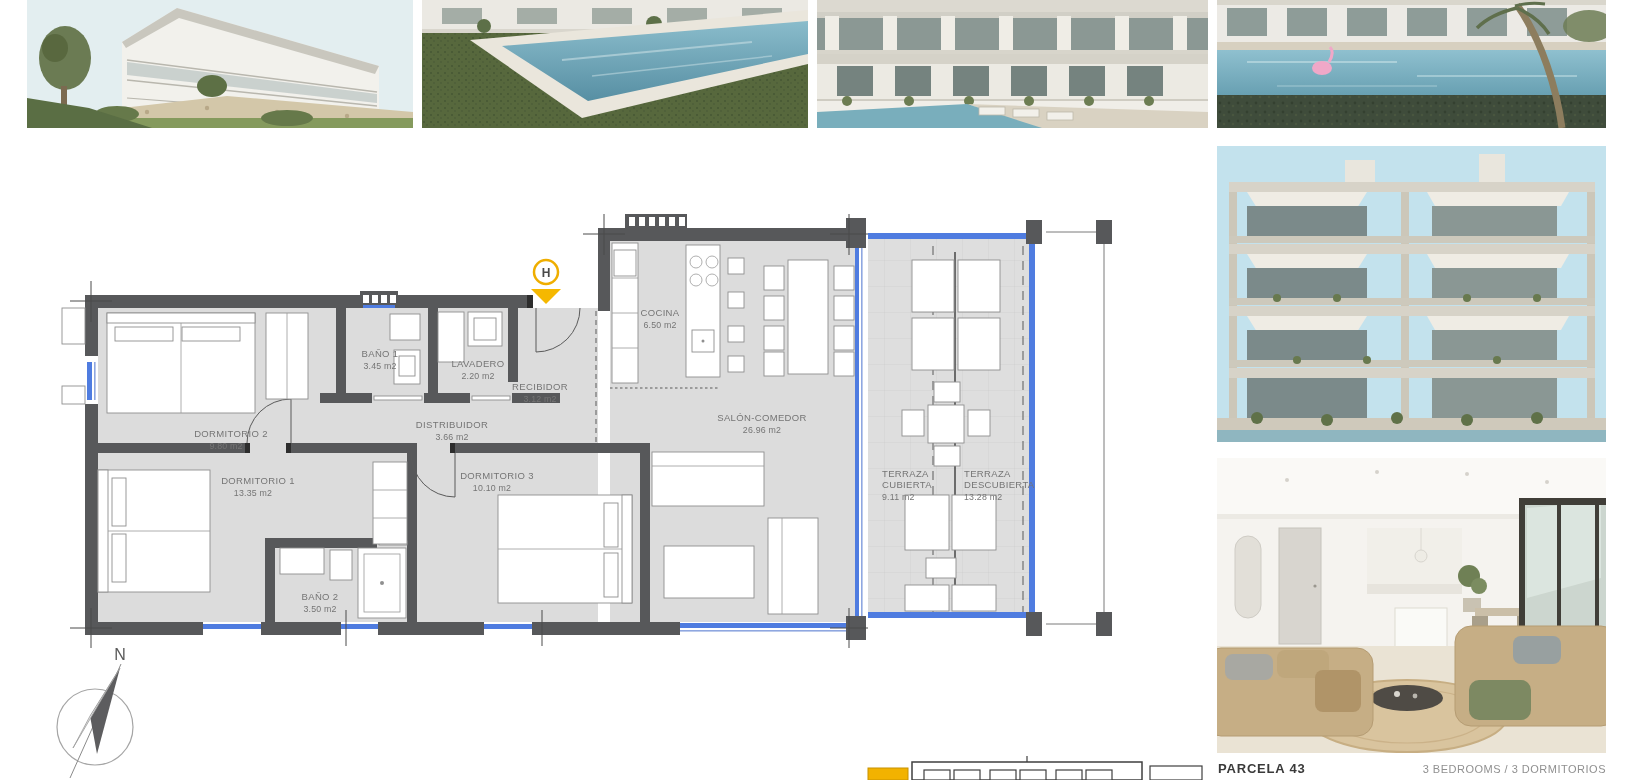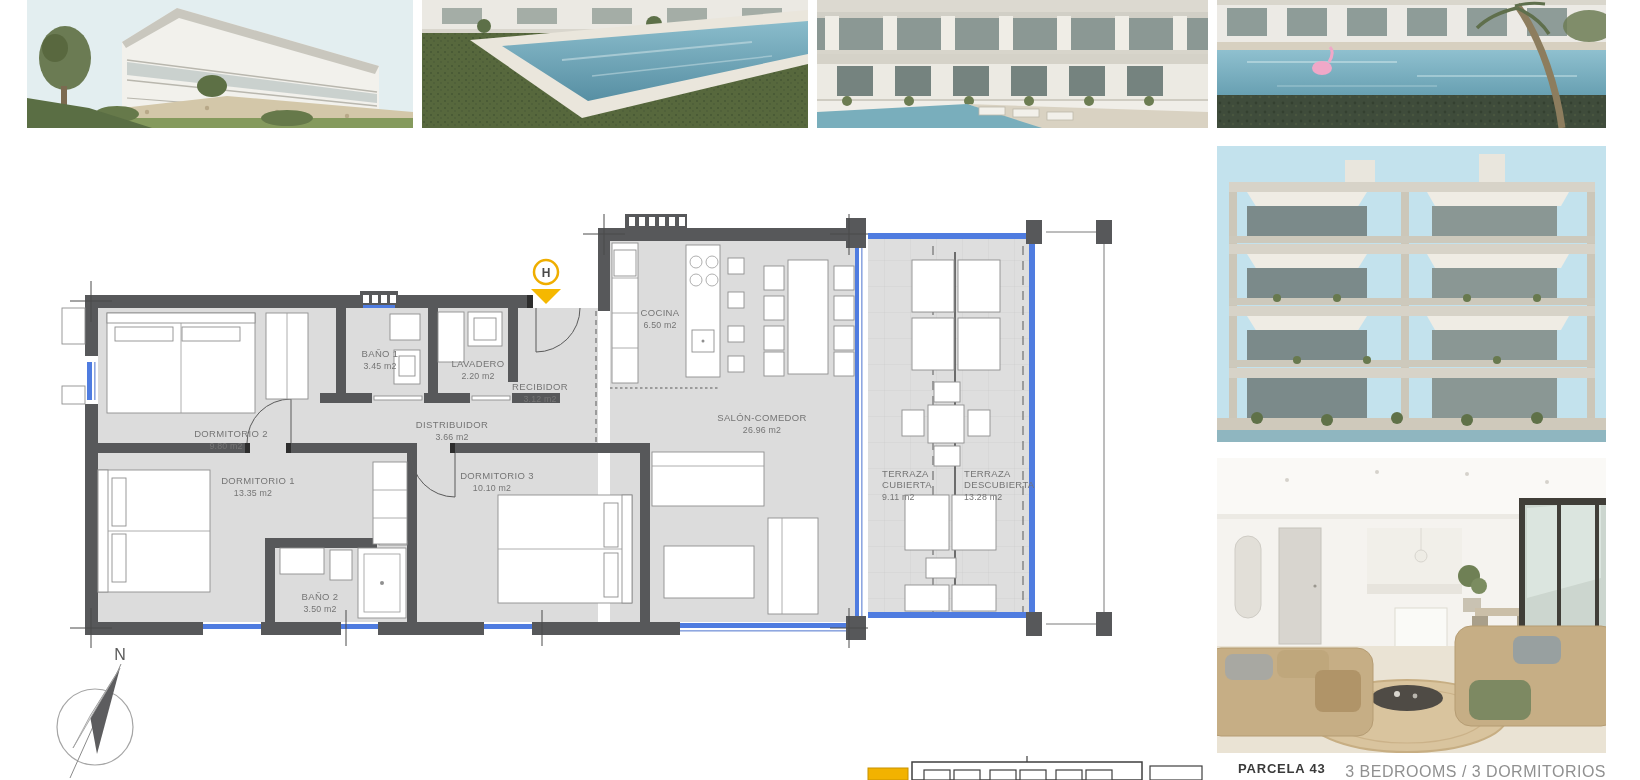--- a/index.html
+++ b/index.html
@@ -18,22 +18,22 @@
   .blueline{fill:#8fa7e0;}
   .arc{stroke:#5a5a5a;stroke-width:1;fill:none;}
   .dash{stroke:#5a5a5a;stroke-width:1;fill:none;}
   .tick{stroke:#4a4a4a;stroke-width:1;}
   .thin{stroke:#7a7a7a;stroke-width:1;fill:none;}
   .pl{font-family:"Liberation Sans",sans-serif;font-size:9.5px;fill:#757575;
       letter-spacing:.35px;text-anchor:middle;}
   .pa{font-size:8.8px;letter-spacing:.2px;}
   .pll{text-anchor:start;}
   .caption-left{position:absolute;left:1218px;top:761px;font-size:13px;font-weight:bold;
-      letter-spacing:.8px;color:#3a3a3a;margin-left:20px;}
-  .caption-right{position:absolute;right:34px;top:763px;font-size:16px;
+      letter-spacing:.8px;color:#3a3a3a;}
+  .caption-right{position:absolute;right:34px;top:763px;font-size:11px;
       letter-spacing:.5px;color:#909090;}
   .sitekey{position:absolute;left:850px;top:756px;width:360px;height:24px;overflow:hidden;}
 </style>
 </head>
 <body>
 
 <div class="page">
 
   <div class="photo" style="left:27px;top:0;width:386px;height:128px">
     <svg width="386" height="128" viewBox="0 0 386 128">

